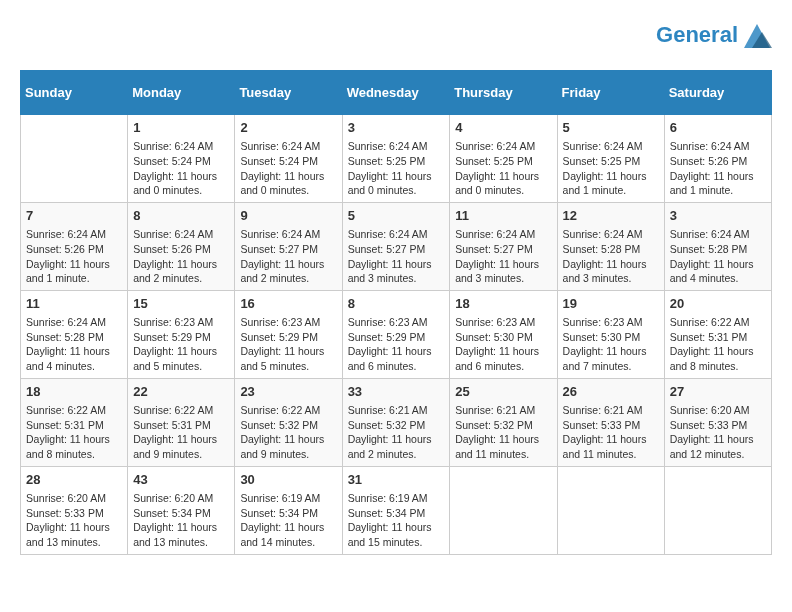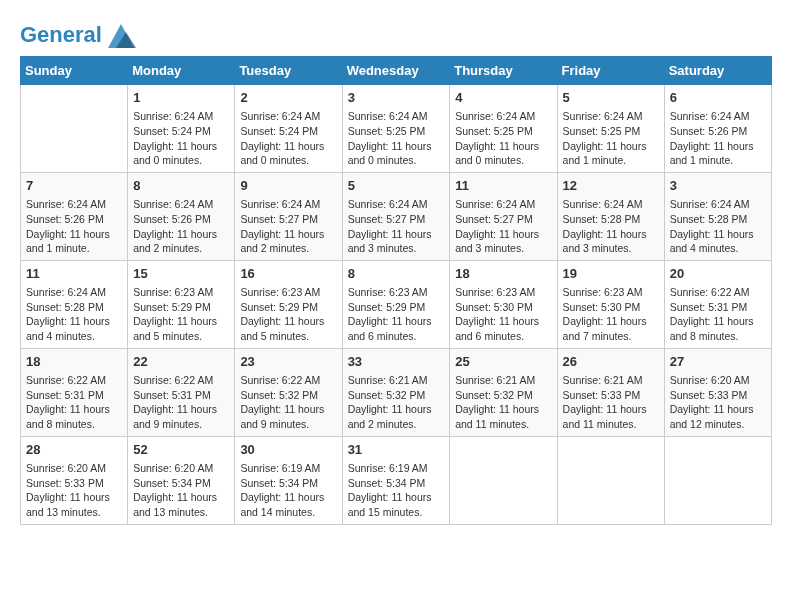--- a/index.html
+++ b/index.html
@@ -5,23 +5,23 @@
     * { box-sizing: border-box; margin: 0; padding: 0; }
     body {
       font-family: Arial, sans-serif;
       background: #fff;
       width: 792px;
       min-height: 612px;
       padding: 20px;
     }
     .header {
       display: flex;
-      justify-content: flex-start;
+      justify-content: flex-end;
       align-items: flex-start;
-      margin-bottom: 6px;
+      margin-bottom: 20px;
     }
     .logo {
       display: flex;
       align-items: center;
     }
     .logo-text {
       font-size: 22px;
       font-weight: bold;
       color: #1a5276;
       line-height: 1.1;
@@ -48,21 +48,21 @@
       font-weight: bold;
     }
     table {
       width: 100%;
       border-collapse: collapse;
       font-size: 11px;
     }
     thead th {
       background-color: #2980b9;
       color: #fff;
-      padding: 6px 4px;
+      padding: 14px 4px;
       text-align: left;
       font-size: 13px;
       font-weight: bold;
       border: 1px solid #2980b9;
     }
     tbody td {
       border: 1px solid #ccc;
       vertical-align: top;
       padding: 4px 5px;
       width: 108px;
@@ -297,21 +297,21 @@
         </td>
       </tr>
       <tr>
         <td>
           <span class="day-num">28</span>
           <div class="cell-text">Sunrise: 6:20 AM</div>
           <div class="cell-text">Sunset: 5:33 PM</div>
           <div class="cell-text">Daylight: 11 hours and 13 minutes.</div>
         </td>
         <td>
-          <span class="day-num">52</span>
+          <span class="day-num">43</span>
           <div class="cell-text">Sunrise: 6:20 AM</div>
           <div class="cell-text">Sunset: 5:34 PM</div>
           <div class="cell-text">Daylight: 11 hours and 13 minutes.</div>
         </td>
         <td>
           <span class="day-num">30</span>
           <div class="cell-text">Sunrise: 6:19 AM</div>
           <div class="cell-text">Sunset: 5:34 PM</div>
           <div class="cell-text">Daylight: 11 hours and 14 minutes.</div>
         </td>

